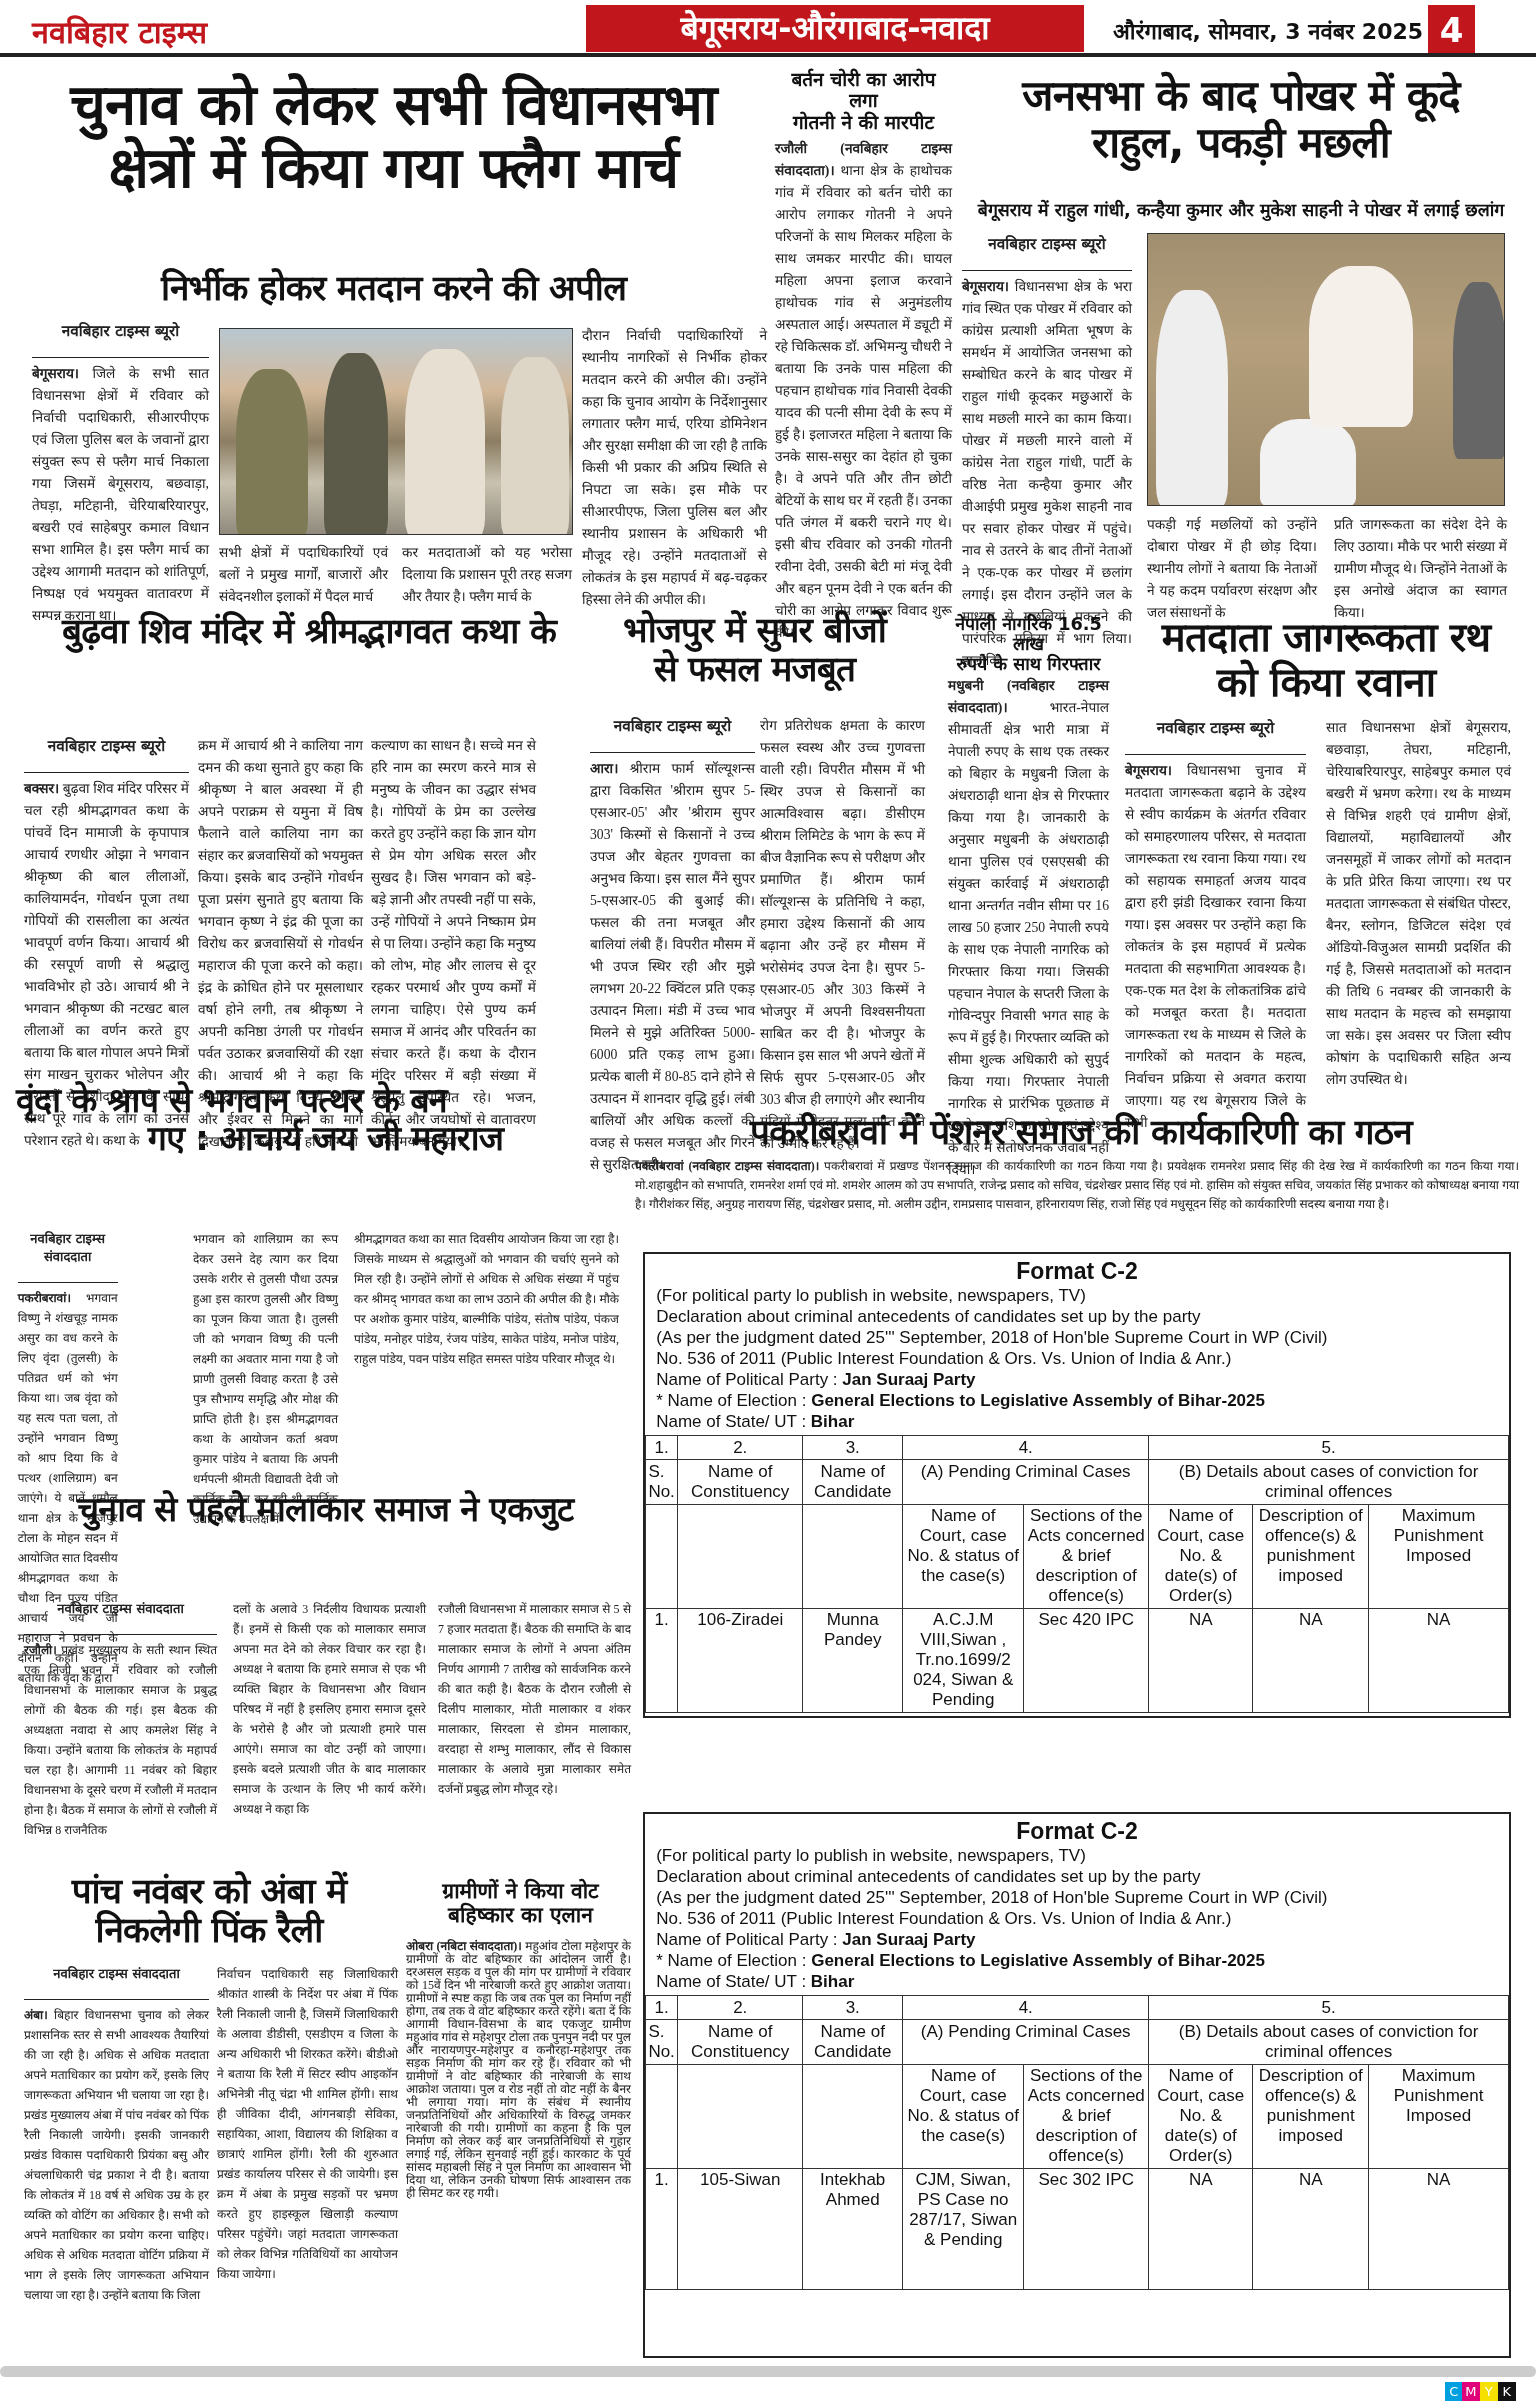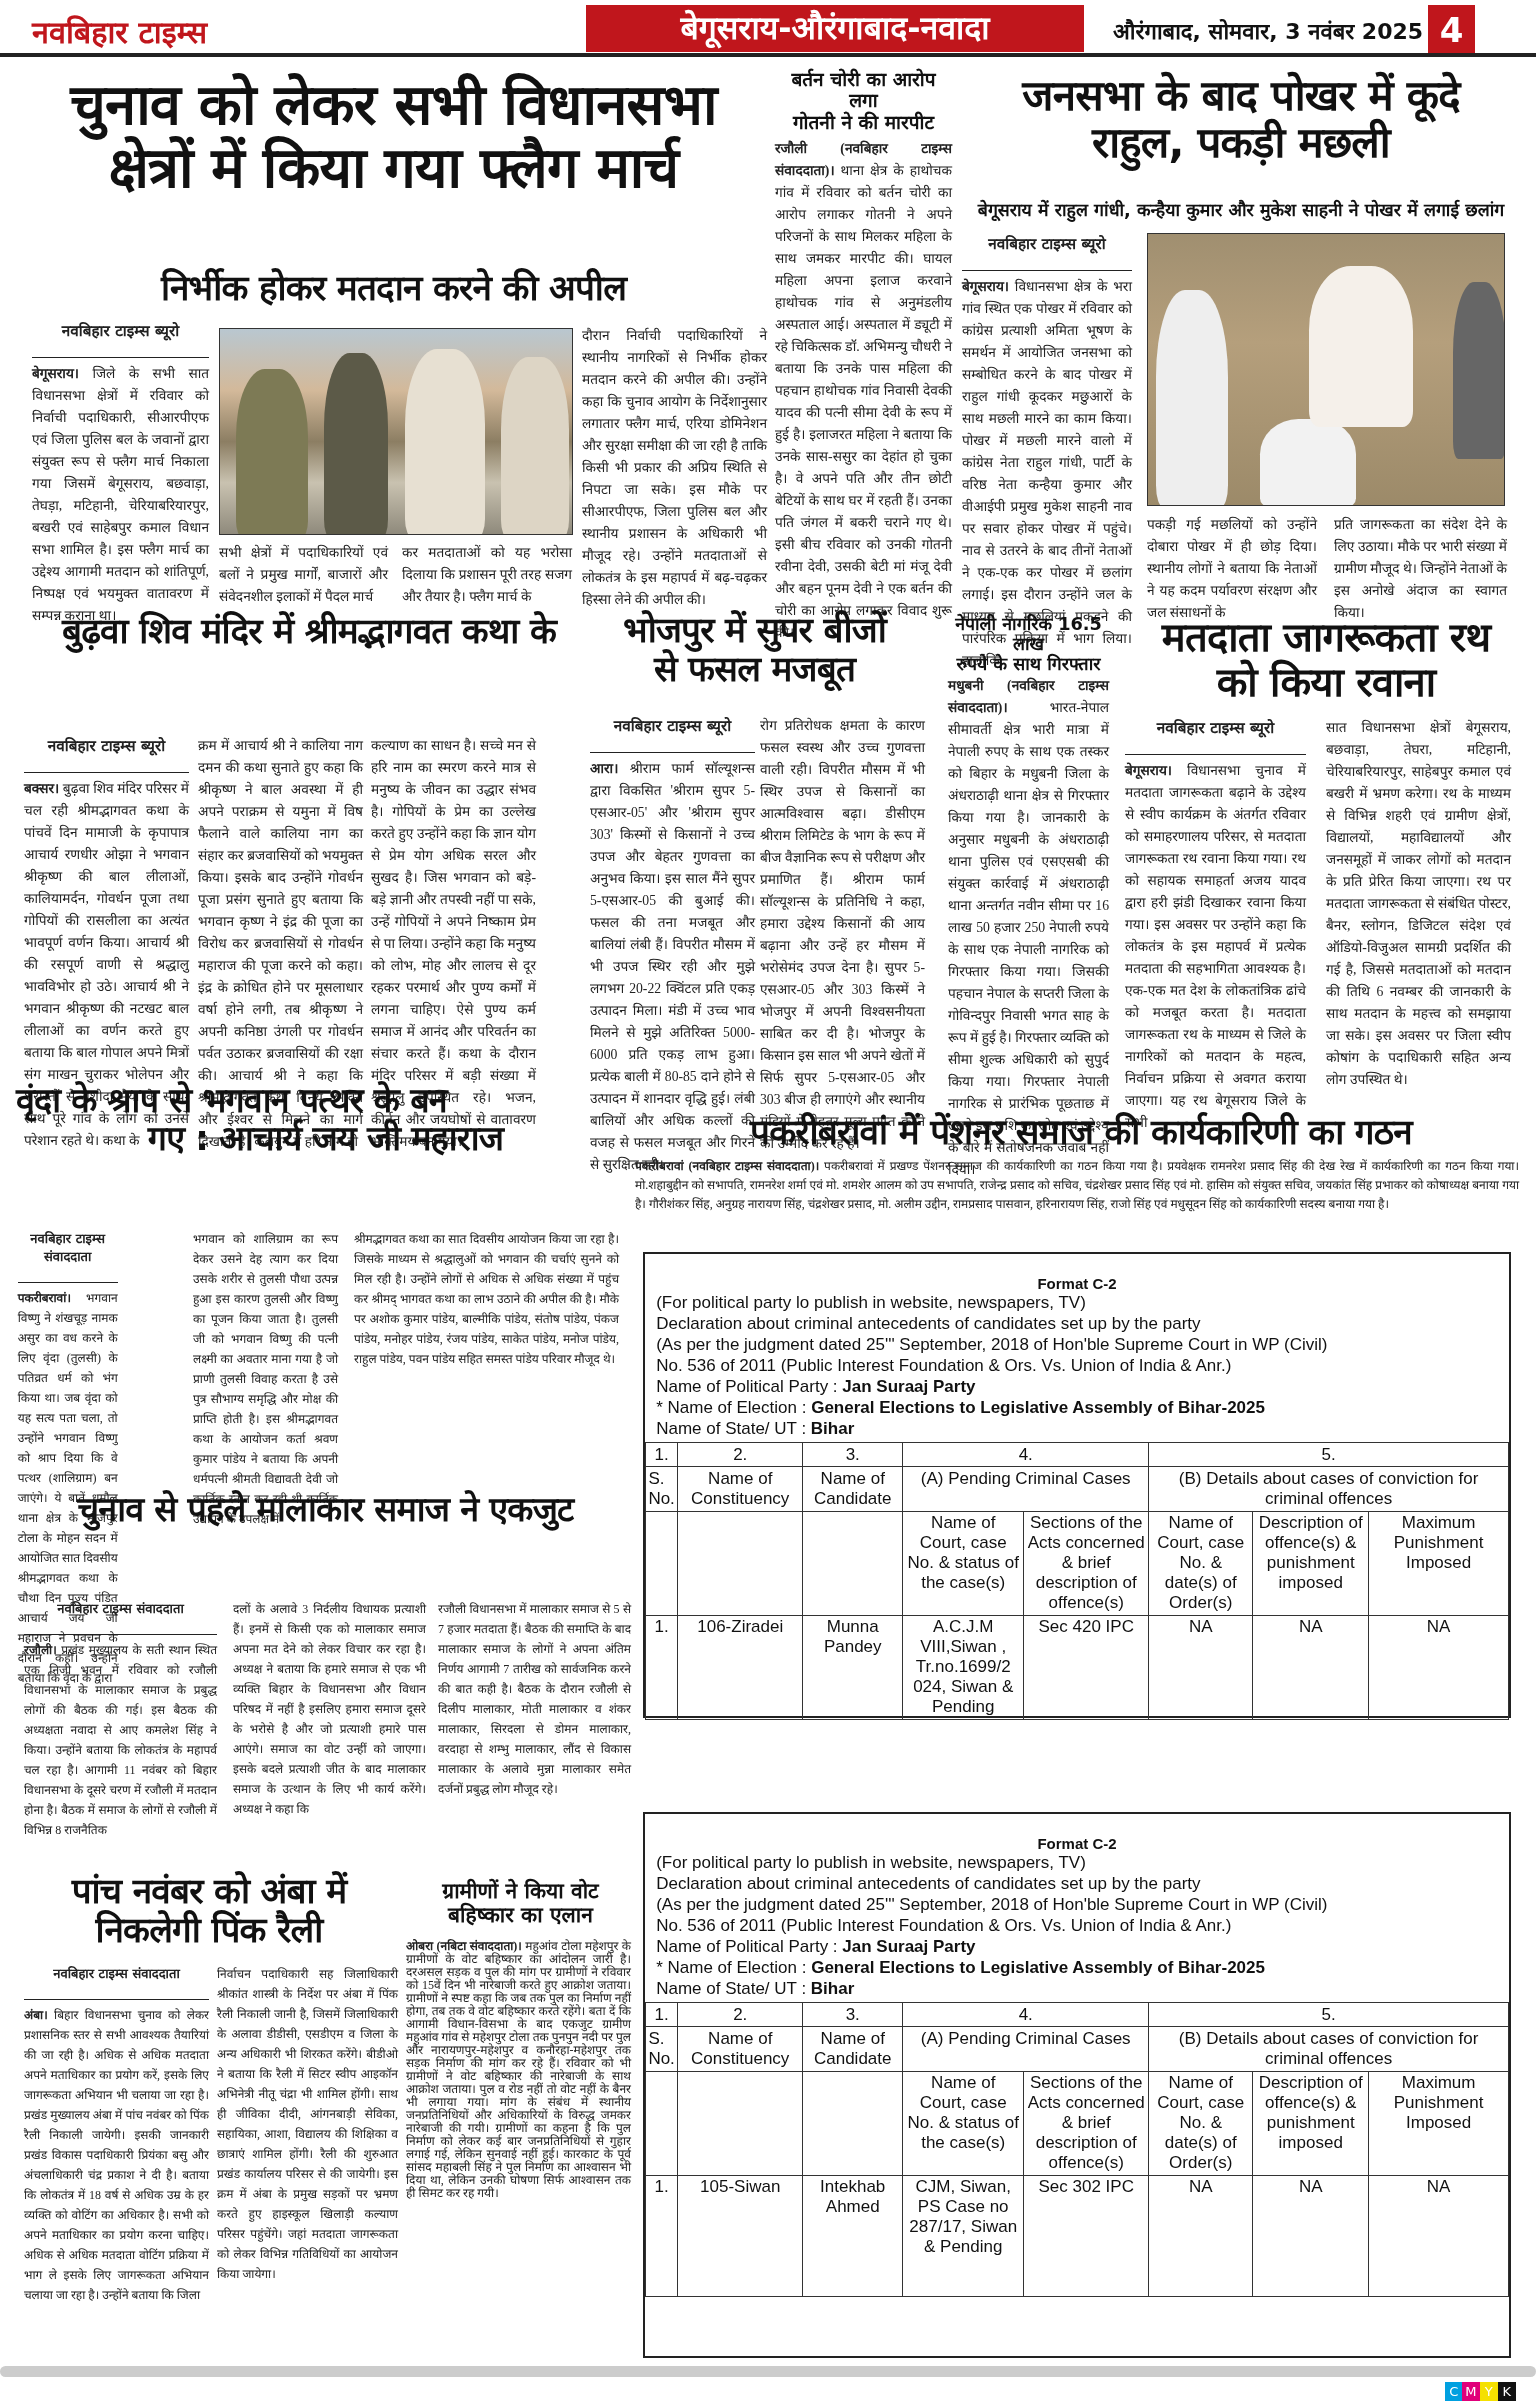--- a/index.html
+++ b/index.html
@@ -12,21 +12,21 @@
 .topline{left:0;top:53px;width:1536px;height:4px;background:#222}
 .hl{font-weight:bold;line-height:1.12;text-align:center;color:#111;letter-spacing:-0.8px}
 .col{font-size:13.7px;line-height:22px;text-align:justify;color:#222;font-family:"Liberation Serif",serif}
 .byline{font-size:15.3px;font-weight:bold;text-align:center;border-bottom:1.6px solid #222;padding-bottom:17px;margin-bottom:4.8px;color:#222}
 .lead{font-weight:bold}
 .photo{border:1.6px solid #333;overflow:hidden}
 .photo1{background:linear-gradient(180deg,#b9c7d0 0%,#d3b99a 30%,#8c7e63 55%,#c9c2b0 75%,#8f8a7c 100%)}
 .photo2{background:linear-gradient(180deg,#a08f70 0%,#b59f7c 40%,#9c8a69 100%)}
 .fig{position:absolute;border-radius:40% 40% 10% 10%}
 .box{border:2.4px double #222;background:#fff;font-family:"Liberation Sans",sans-serif}
-.box .ttl{text-align:center;font-weight:bold;font-size:15px;margin-top:21px}
+.box .ttl{text-align:center;font-weight:bold;font-size:23px;margin-top:4px}
 .box .ln{font-size:17px;line-height:21px;padding-left:11.2px}
 .box table{border-collapse:collapse;width:100%;font-size:17px;line-height:20px;margin-top:3.2px}
 .box td{border:1.2px solid #333;text-align:center;vertical-align:top;padding:1.6px 2.4px}
 .footer-bar{left:0;top:2366px;width:1536px;height:11.2px;background:#ccc;border-radius:5.6px}
 .cmyk{top:2382px;height:19px;width:17.7px;color:#fff;font-size:13px;text-align:center;line-height:19px}
 </style>
 </head>
 <body>
 
 <div class="abs masthead-name">नवबिहार टाइम्स</div>

